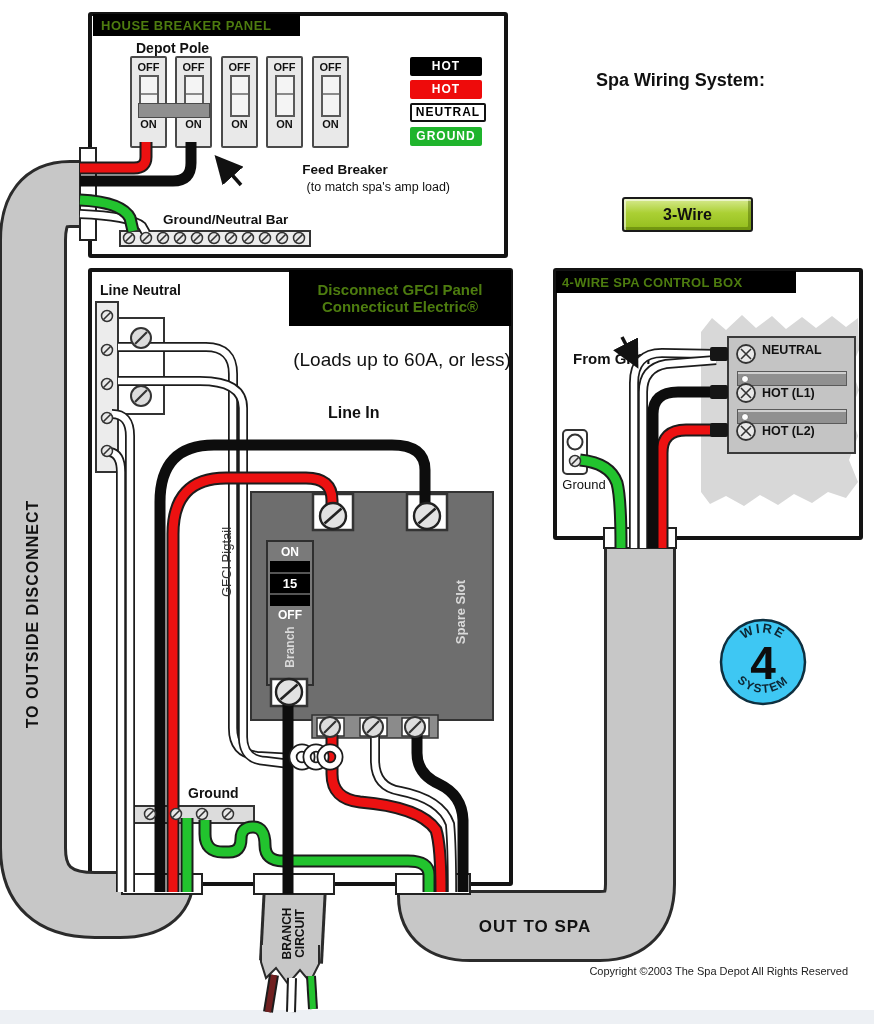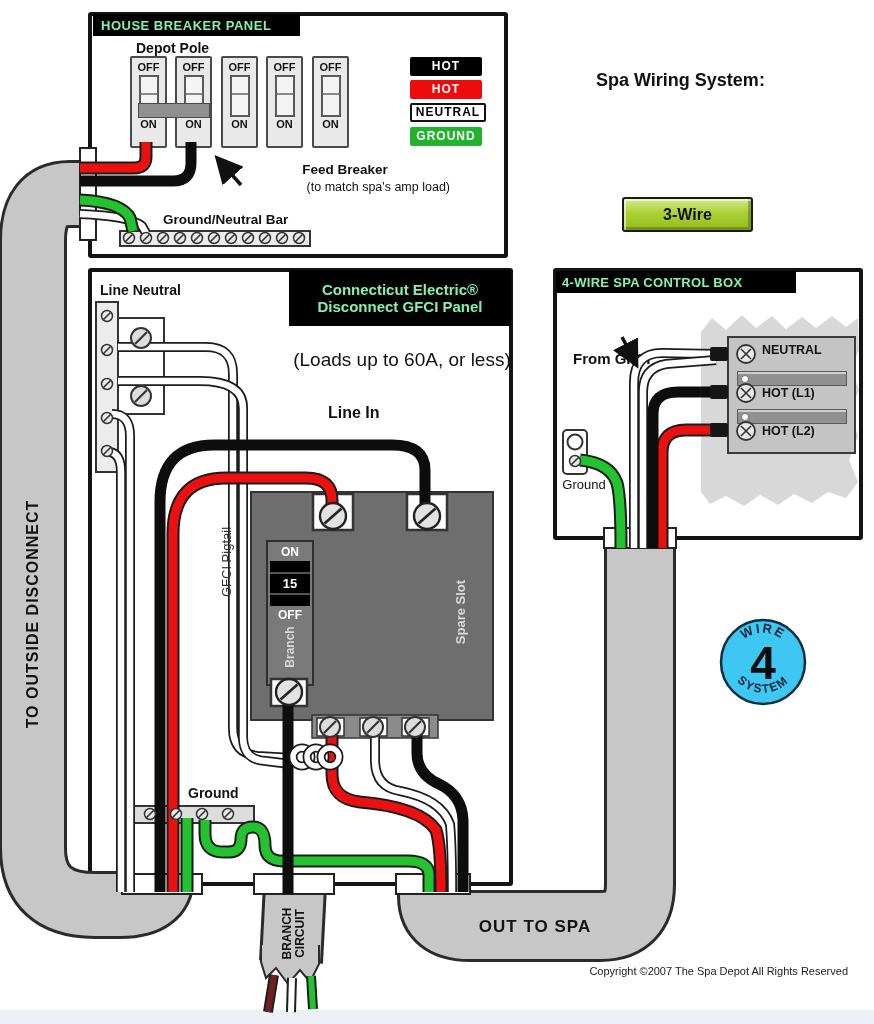--- a/index.html
+++ b/index.html
@@ -1,20 +1,20 @@
 <!DOCTYPE html>
 <html><head>
 <meta charset="utf-8">
 <style>
   html,body{margin:0;padding:0;background:#fff;}
   #page{position:relative;width:874px;height:1024px;background:#ffffff;overflow:hidden;
         font-family:"Liberation Sans",sans-serif;color:#111;}
   
   .panel{position:absolute;background:#fff;border:4px solid #131313;border-radius:3px;z-index:1;}
-  .hdr{position:absolute;background:#000;color:#86efac;font-weight:bold;z-index:2;display:flex;align-items:center;}
+  .hdr{position:absolute;background:#000;color:#4d7c0f;font-weight:bold;z-index:2;display:flex;align-items:center;}
   
   .breaker{position:absolute;width:33px;height:88px;background:#e9e9e9;border:2px solid #4a4a4a;
            border-radius:2px;z-index:2;text-align:center;}
   .breaker .off,.breaker .on{font-size:11px;font-weight:bold;line-height:14px;}
   .breaker .off{margin-top:2px;}
   .slot{width:16px;height:38px;margin:1px auto 0;border:2px solid #5a5a5a;background:#f4f4f4;position:relative;}
   .slot-line{position:absolute;left:0;top:16px;width:100%;height:2px;background:#8a8a8a;}
   .tiebar{position:absolute;left:138px;top:103px;width:70px;height:13px;background:#8f8f8f;
           border:1px solid #4a4a4a;z-index:3;}
   
@@ -134,22 +134,22 @@
   <div class="lbl" style="left:255px;top:162px;width:180px;text-align:center;font-size:13.5px;font-weight:600;">Feed Breaker</div>
   <div class="lbl" style="left:240px;top:180px;width:210px;text-align:right;font-size:12.5px;">(to match spa's amp load)</div>
   <div class="lbl" style="left:163px;top:212px;font-size:13.5px;font-weight:600;">Ground/Neutral Bar</div>
 
   <div class="lbl" style="left:596px;top:70px;font-size:18px;font-weight:bold;">Spa Wiring System:</div>
   <button class="gbtn" style="top:197px;">3-Wire</button>
 
   <div class="panel" style="left:88px;top:268px;width:417px;height:610px;"></div>
   <div class="hdr" style="left:289px;top:270px;width:222px;height:56px;font-size:15px;text-align:center;">
     <div style="width:100%;">
+      <div>Disconnect GFCI Panel</div>
       <div>Connecticut Electric®</div>
-      <div>Disconnect GFCI Panel</div>
     </div>
   </div>
   <div class="lbl" style="left:100px;top:282px;font-size:14px;font-weight:bold;z-index:2;">Line Neutral</div>
   <div class="lbl" style="left:292px;top:349px;width:220px;text-align:center;font-size:19px;">(Loads up to 60A, or less)</div>
   <div class="lbl" style="left:328px;top:404px;font-size:16px;font-weight:bold;">Line In</div>
   <div class="lbl rot" style="left:161px;top:555px;width:130px;height:14px;text-align:center;font-size:13px;color:#333;">GFCI Pigtail</div>
   <div class="lbl" style="left:188px;top:785px;font-size:14px;font-weight:bold;">Ground</div>
 
   <div id="darkbox">
     <div id="br-left" class="brcol">
@@ -366,14 +366,14 @@
       </text>
     </g>
   </svg>
 
   <div class="lbl rot" style="left:-124px;top:605px;width:314px;height:18px;text-align:center;font-size:16px;font-weight:bold;letter-spacing:1px;">TO OUTSIDE DISCONNECT</div>
   <div class="lbl" style="left:470px;top:917px;width:130px;text-align:center;font-size:17px;font-weight:bold;letter-spacing:1px;">OUT TO SPA</div>
   <div class="lbl rot" style="left:239px;top:920px;width:110px;height:27px;text-align:center;font-size:12px;font-weight:bold;line-height:13px;">
     <span style="display:block;">BRANCH</span>
     <span style="display:block;">CIRCUIT</span>
   </div>
-  <div class="lbl" style="left:530px;top:965px;width:318px;text-align:right;font-size:11px;color:#222;">Copyright ©2007 The Spa Depot All Rights Reserved</div>
+  <div class="lbl" style="left:530px;top:965px;width:318px;text-align:right;font-size:11px;color:#222;">Copyright ©2003 The Spa Depot All Rights Reserved</div>
 </div>
 
 </body></html>

